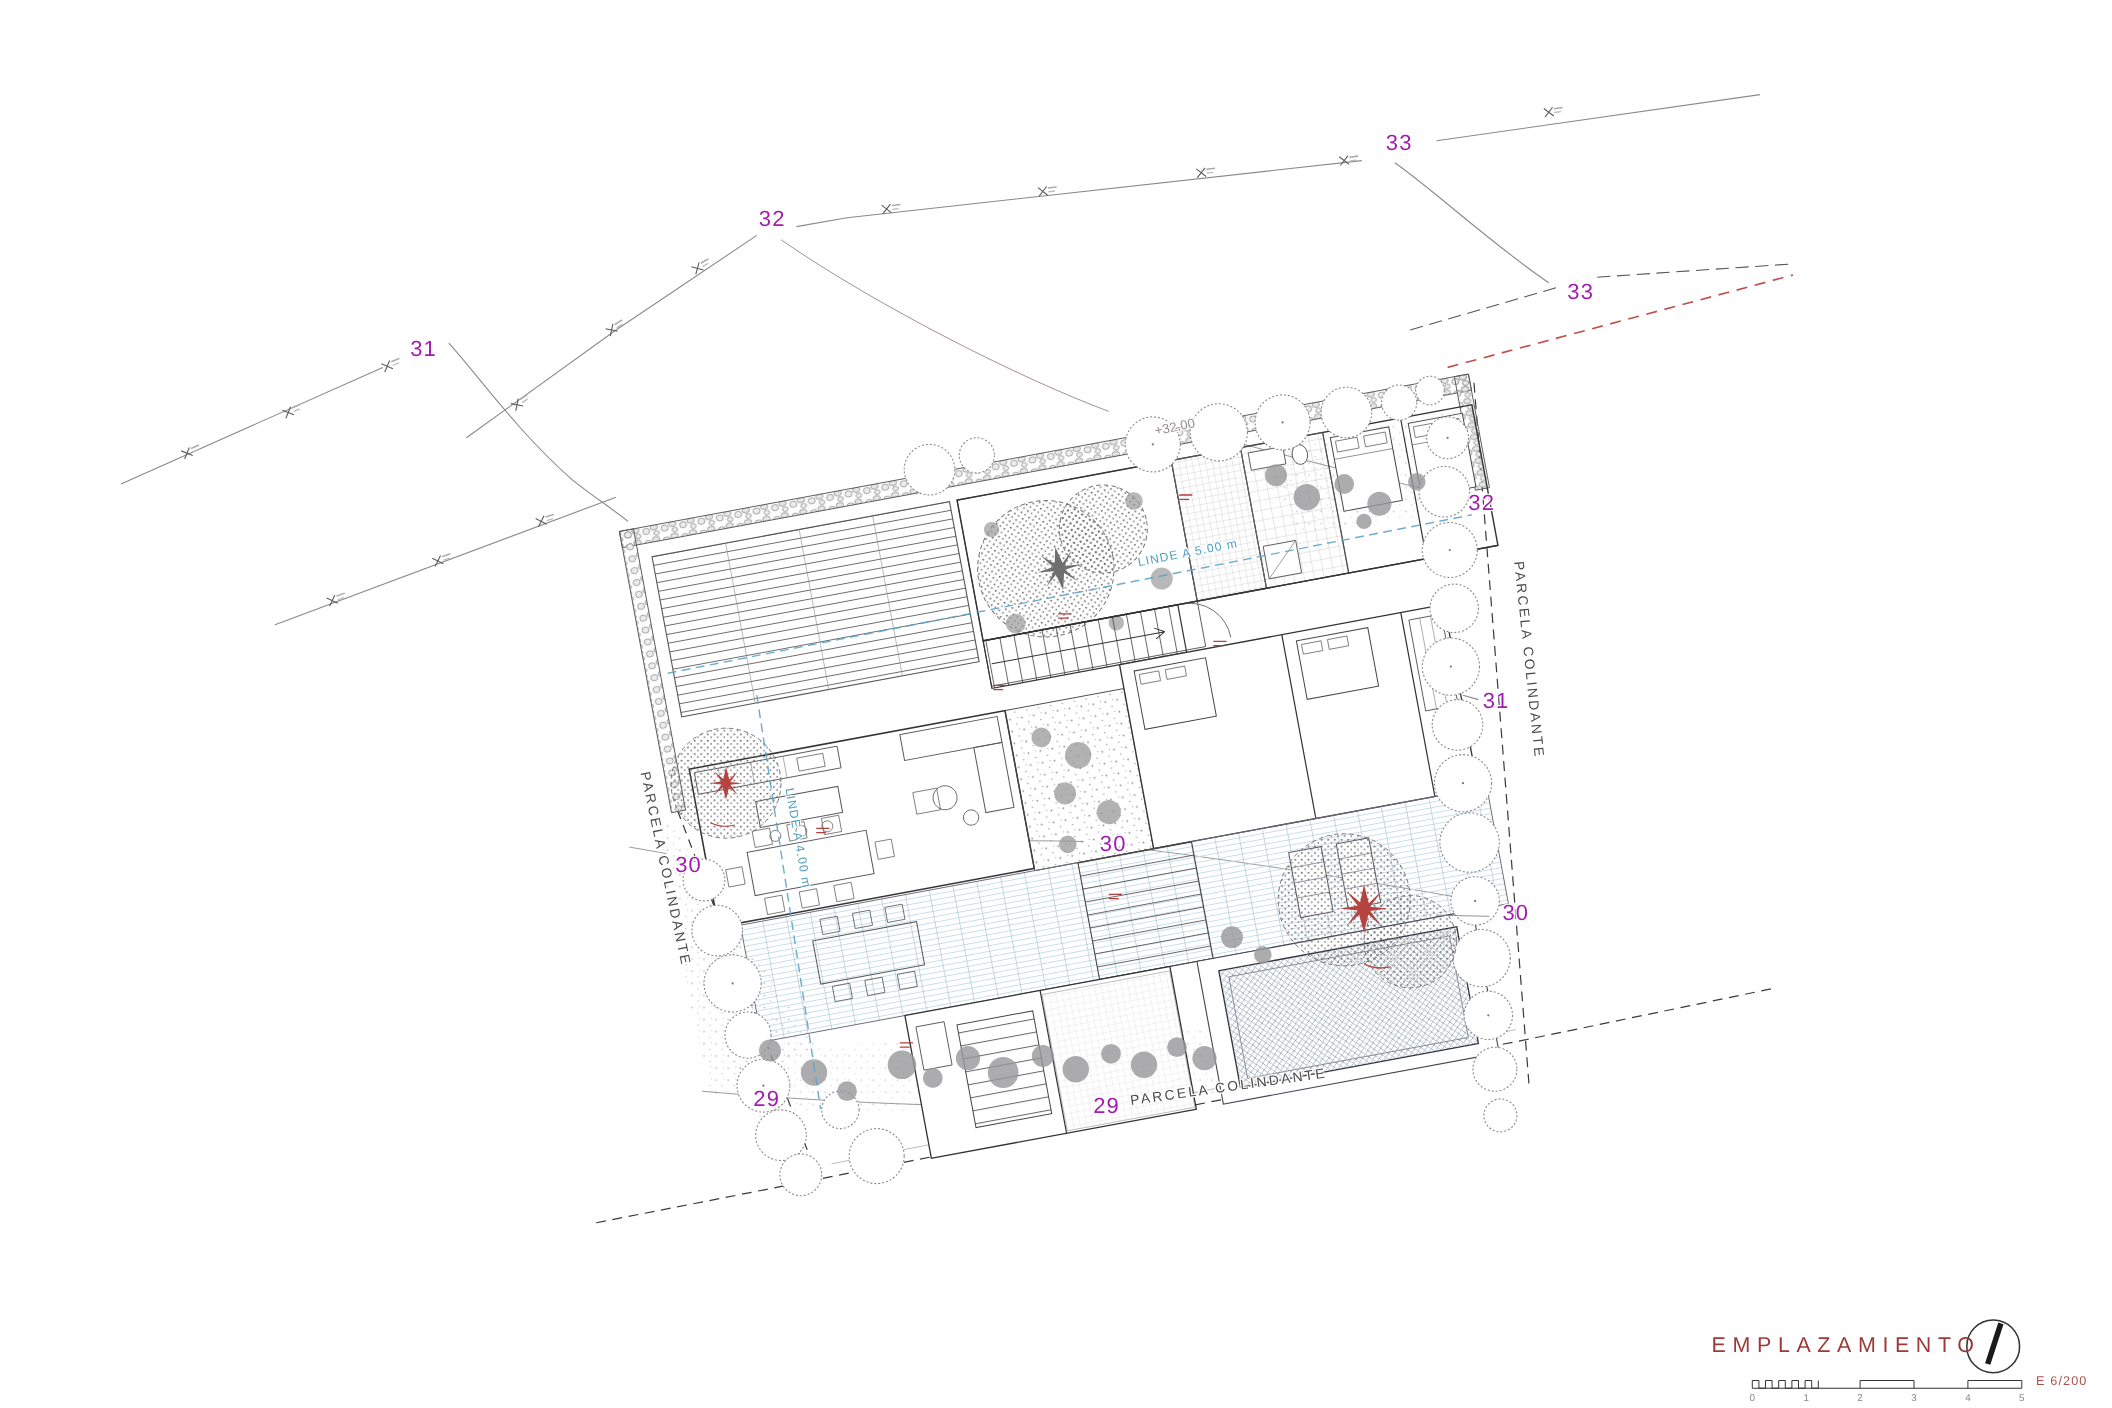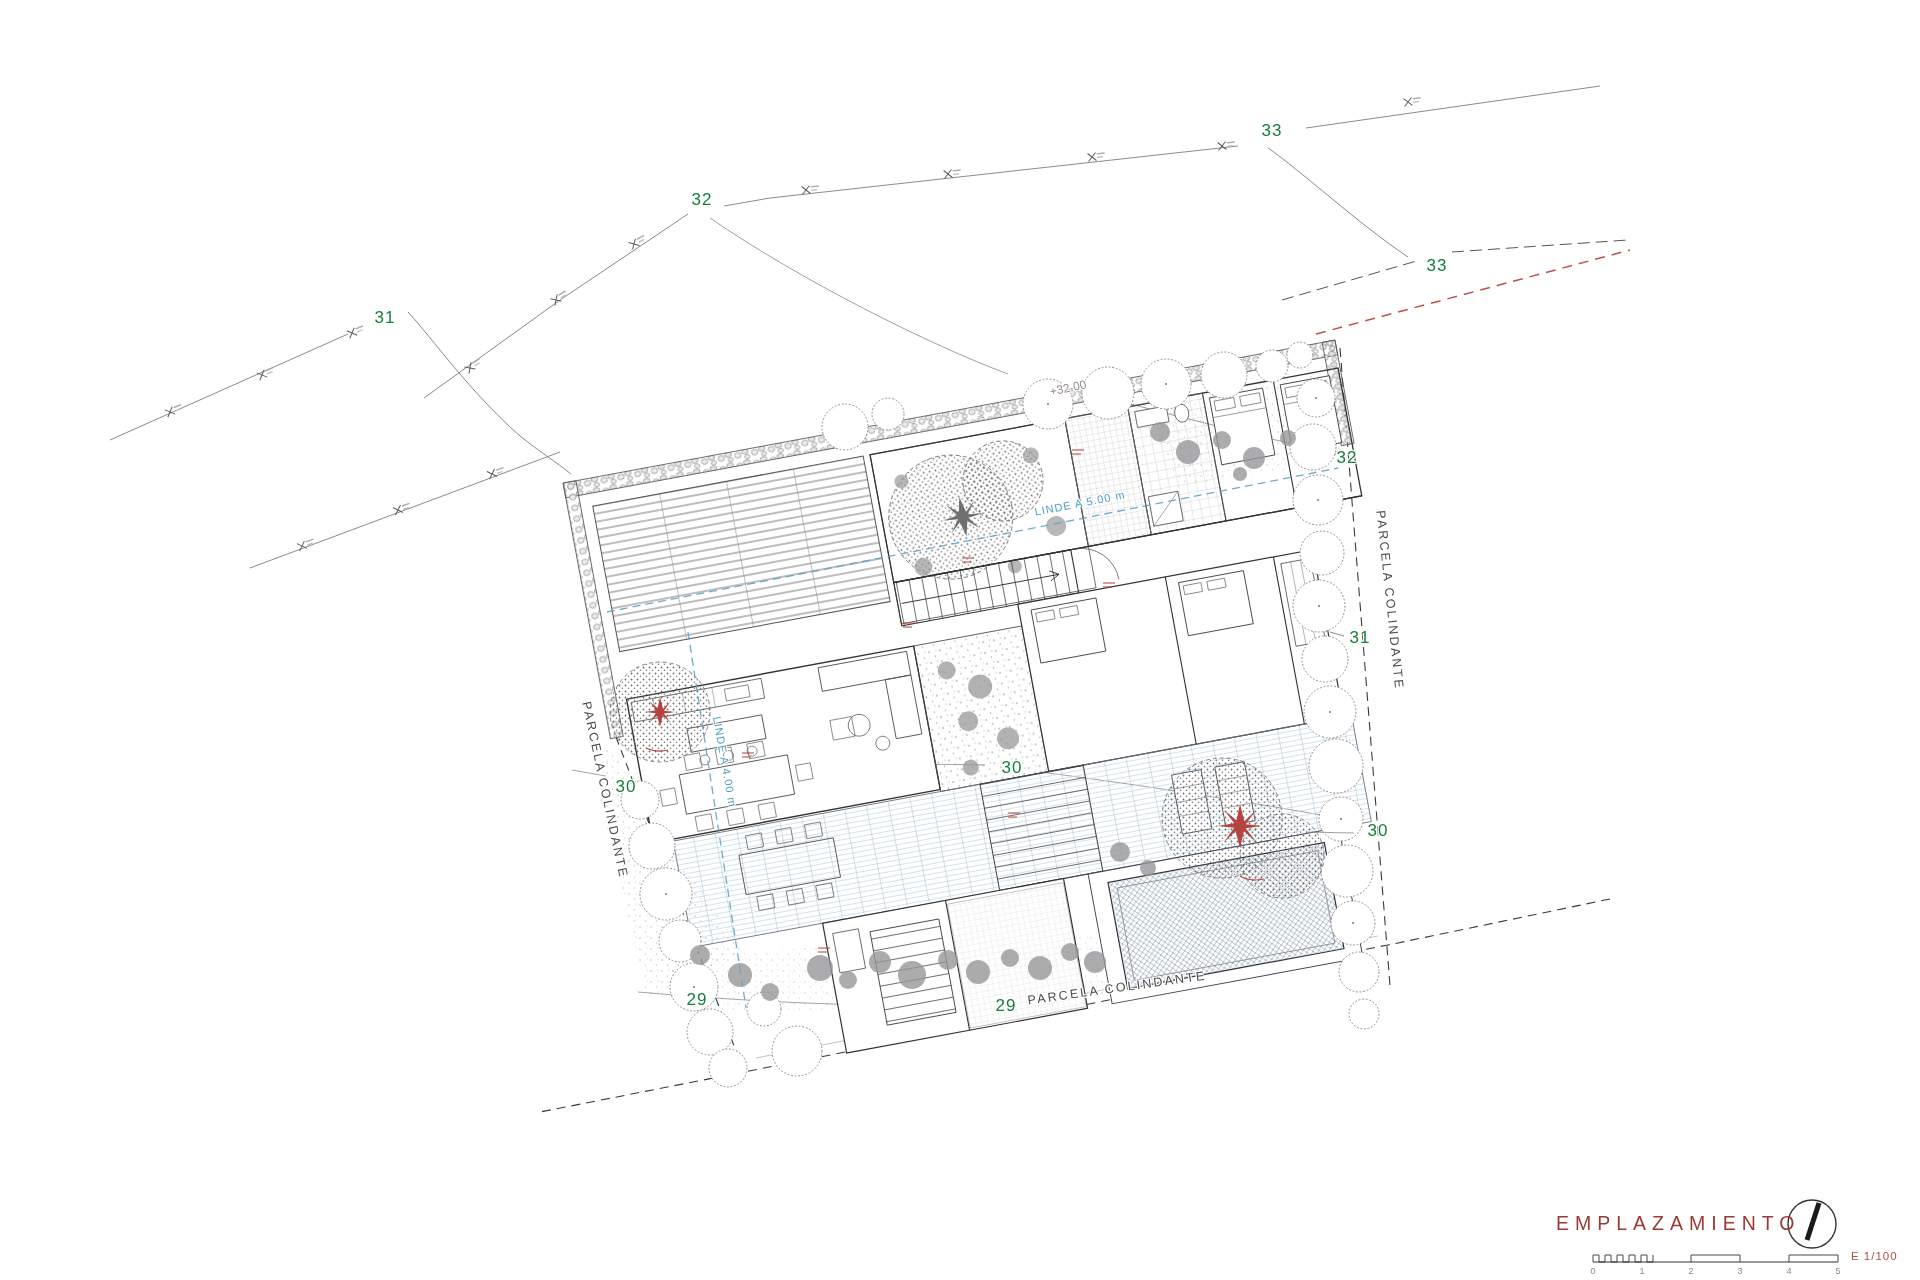--- a/index.html
+++ b/index.html
@@ -1,21 +1,21 @@
 <!DOCTYPE html>
 <html><head>
 <meta charset="utf-8">
 <style>
   html,body{margin:0;padding:0;background:#fff;}
   body{width:1920px;height:1280px;overflow:hidden;}
   .stage{position:relative;width:1920px;height:1280px;font-family:"Liberation Sans",sans-serif;background:#fff;}
   .stage svg{position:absolute;left:0;top:0;}
   .lbl{position:absolute;white-space:nowrap;transform:translate(-50%,-50%);
        text-shadow:-1px -1px 0 #fff,1px -1px 0 #fff,-1px 1px 0 #fff,1px 1px 0 #fff,0 0 3px #fff;}
-  .contour{font-size:17px;color:#15803d;letter-spacing:1px;}
+  .contour{font-size:20px;color:#a21caf;letter-spacing:1px;}
   .contour-sm{font-size:12px;color:#9a8d8d;}
   .parcela{font-size:12.5px;color:#4a4a4a;letter-spacing:2.2px;}
   .linde{font-size:11px;color:#4d9fc4;letter-spacing:1px;}
   .title-text{position:absolute;font-size:19.5px;font-weight:400;letter-spacing:6px;color:#9c3a37;}
   .scale-note{position:absolute;font-size:11.5px;color:#b0504a;letter-spacing:1px;}
   .tick{position:absolute;font-size:9px;color:#888;width:12px;text-align:center;transform:translateX(-50%);}
 </style>
 </head>
 <body>
 
@@ -382,21 +382,21 @@
 <span class="lbl contour-sm" style="left:1068px;top:388px;transform:translate(-50%,-50%) rotate(-12deg)">+32.00</span>
 
 <span class="lbl parcela" style="left:605px;top:790px;transform:translate(-50%,-50%) rotate(78deg)">PARCELA COLINDANTE</span>
 <span class="lbl parcela" style="left:1390px;top:600px;transform:translate(-50%,-50%) rotate(84deg)">PARCELA COLINDANTE</span>
 <span class="lbl parcela" style="left:1117px;top:988px;transform:translate(-50%,-50%) rotate(-8deg)">PARCELA COLINDANTE</span>
 
 <span class="lbl linde" style="left:1080px;top:503px;transform:translate(-50%,-50%) rotate(-11deg)">LINDE A 5.00 m</span>
 <span class="lbl linde" style="left:725px;top:762px;transform:translate(-50%,-50%) rotate(80deg)">LINDE A 4.00 m</span>
 
 <span class="title-text" style="left:1556px;top:1212px">EMPLAZAMIENTO</span>
-<span class="scale-note" style="left:1851px;top:1250px">E 1/100</span>
+<span class="scale-note" style="left:1851px;top:1250px">E 6/200</span>
 <span class="tick" style="left:1593px;top:1266px">0</span>
 <span class="tick" style="left:1642px;top:1266px">1</span>
 <span class="tick" style="left:1691px;top:1266px">2</span>
 <span class="tick" style="left:1740px;top:1266px">3</span>
 <span class="tick" style="left:1789px;top:1266px">4</span>
 <span class="tick" style="left:1838px;top:1266px">5</span>
 
 </div>
 
 </body></html>

